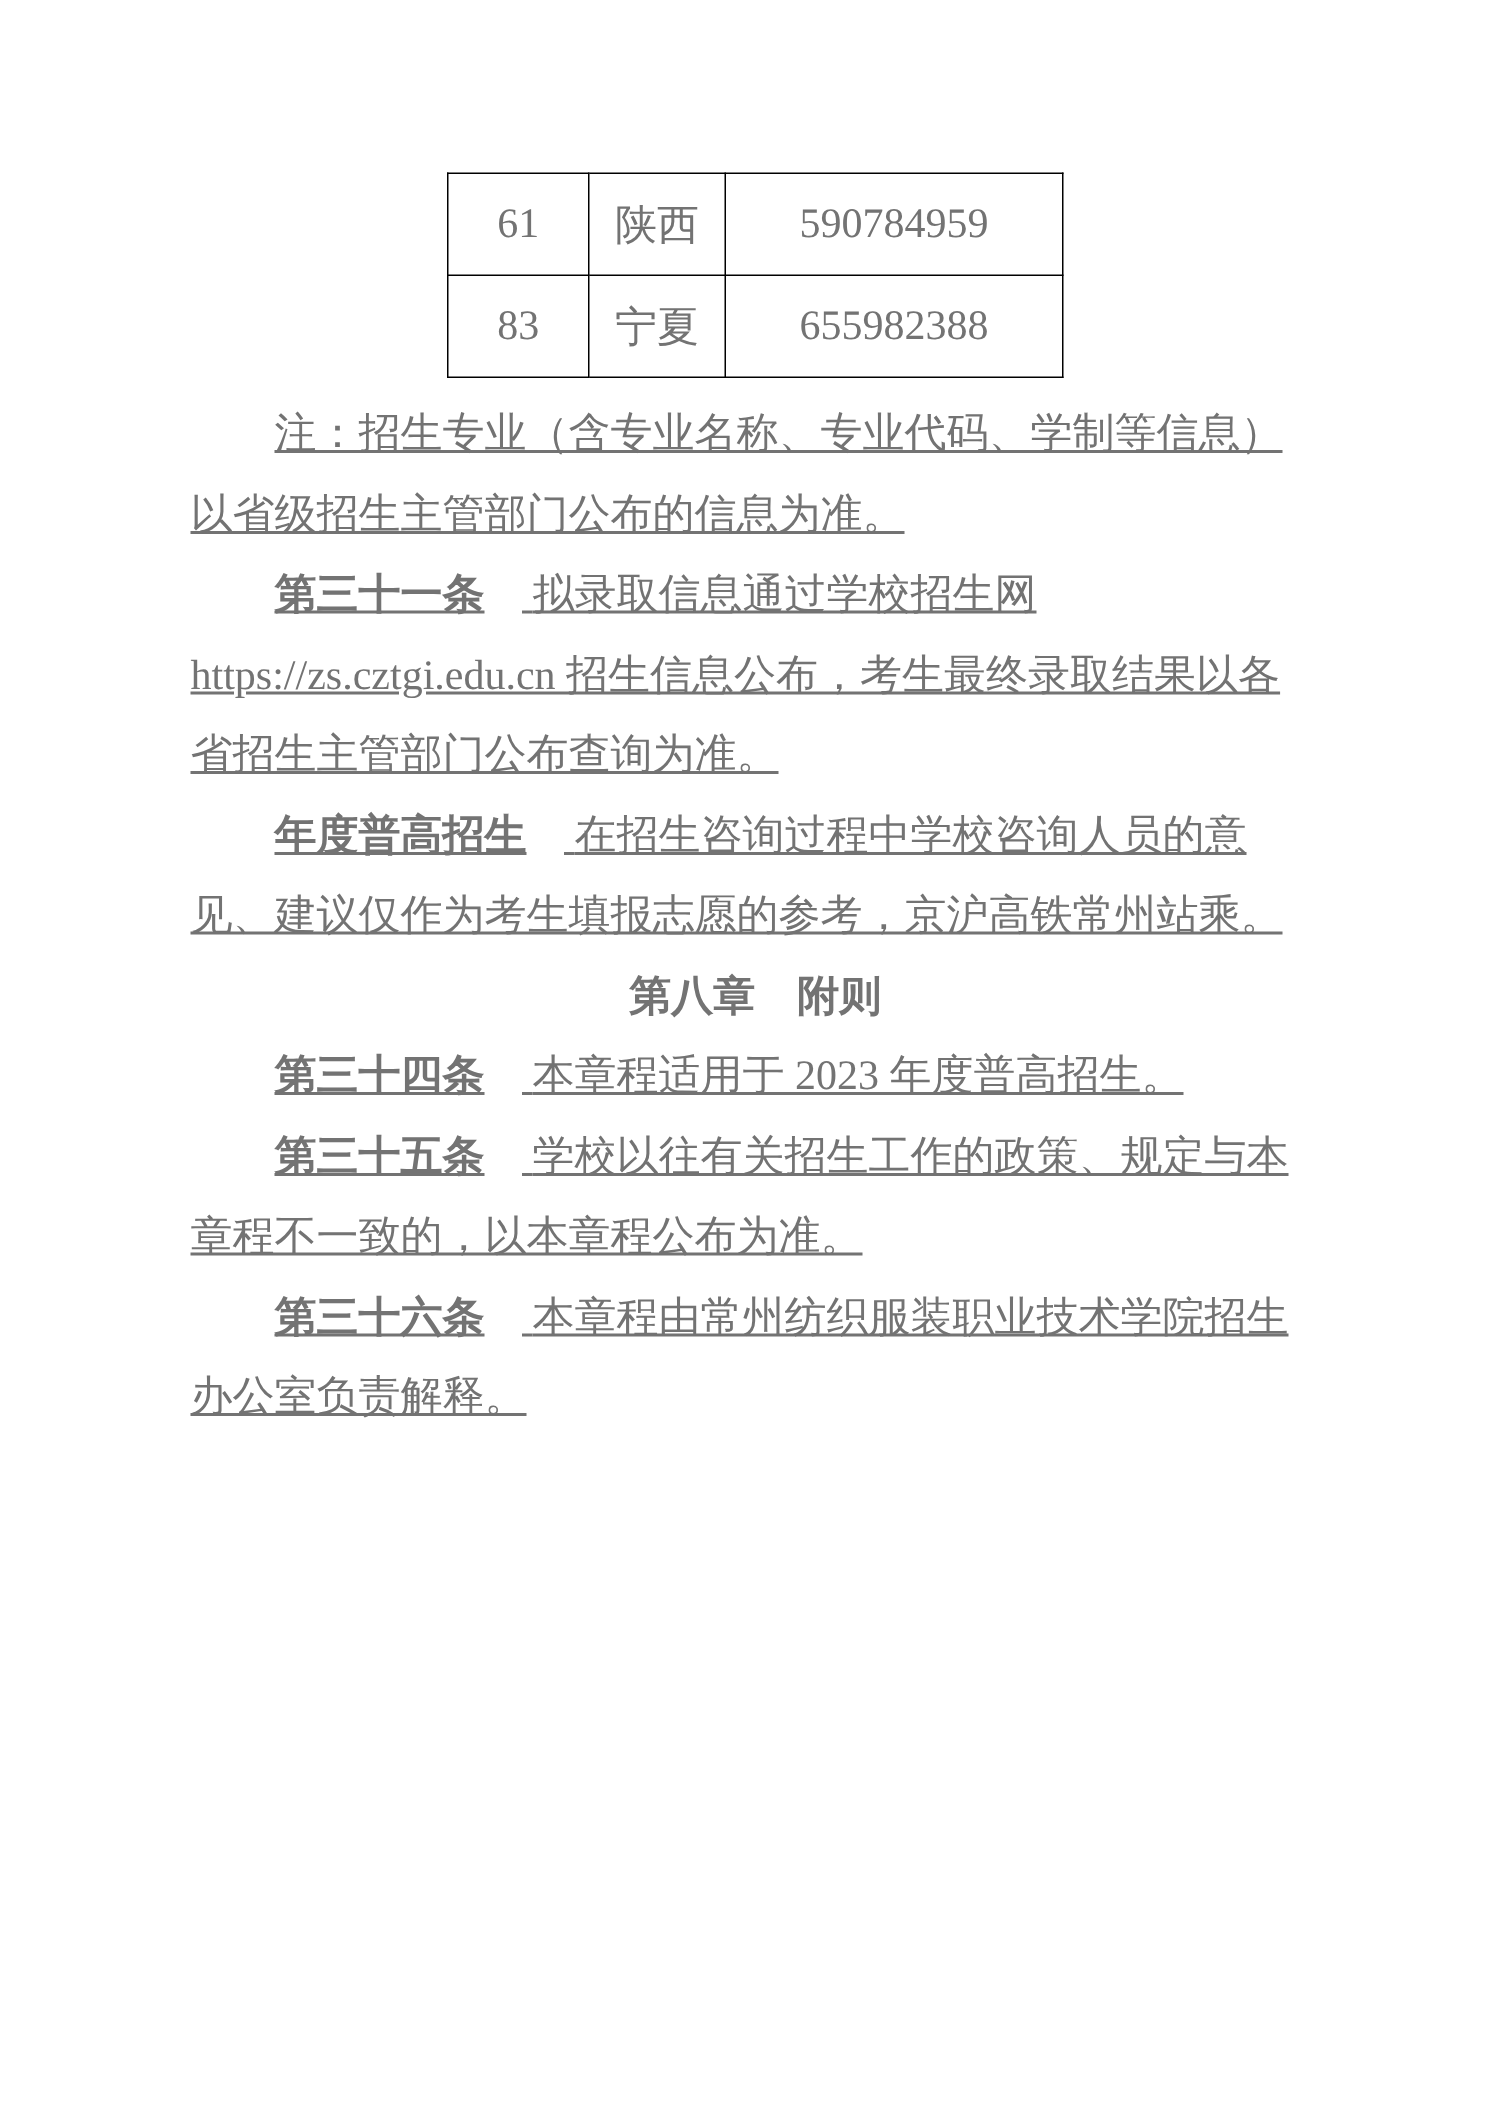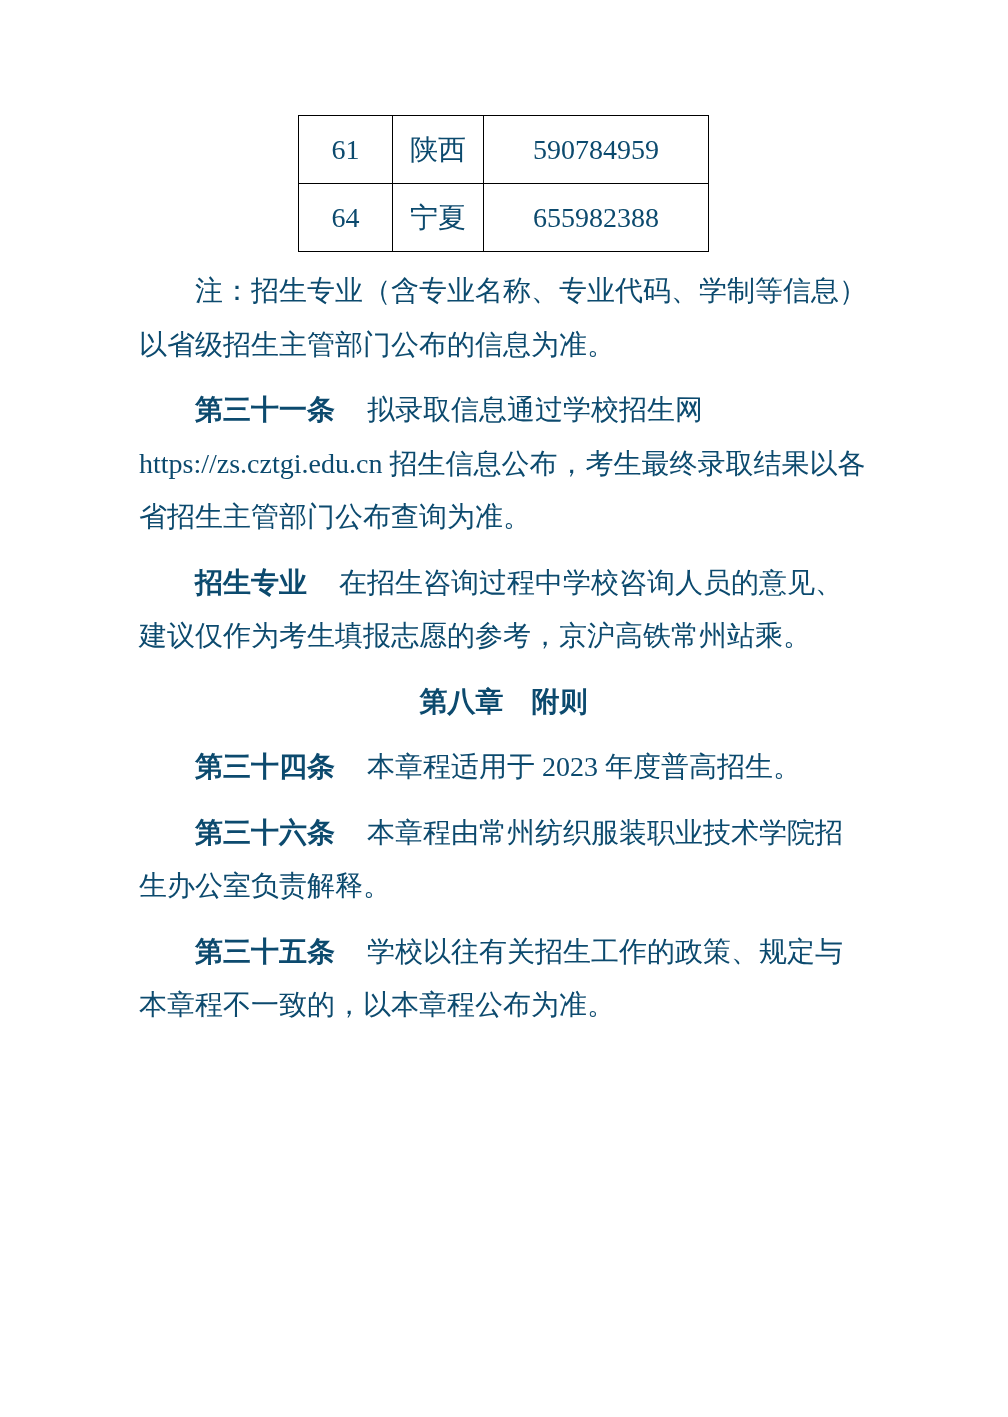--- a/index.html
+++ b/index.html
@@ -7,21 +7,21 @@
     padding: 0;
     background: #ffffff;
   }
   .page {
     position: relative;
     width: 1008px;
     height: 1417px;
     background: #ffffff;
     overflow: hidden;
     font-family: "Liberation Serif", "DejaVu Serif", serif;
-    color: #0c4a6e;
+    color: #737373;
   }
   .content {
     margin-left: 127px;
     width: 753px;
     font-size: 28px;
     line-height: 53.5px;
     text-align: left;
   }
   table.codes {
     border-collapse: collapse;
@@ -32,23 +32,24 @@
   table.codes td {
     border: 1.5px solid #000000;
     height: 67px;
     text-align: center;
     vertical-align: middle;
     font-size: 28px;
     line-height: normal;
     padding: 0;
   }
   p.para {
-    margin: 12px;
+    margin: 0;
     text-indent: 56px;
     word-break: break-word;
+    text-decoration: underline;
   }
   p.heading {
     margin: 0;
     text-indent: 0;
     text-align: center;
     font-weight: bold;
   }
   .article-label {
     font-weight: bold;
     margin-right: 25px;
@@ -66,54 +67,54 @@
         <col style="width:91px">
         <col style="width:225px">
       </colgroup>
       <tbody>
         <tr>
           <td>61</td>
           <td>陕西</td>
           <td>590784959</td>
         </tr>
         <tr>
-          <td>64</td>
+          <td>83</td>
           <td>宁夏</td>
           <td>655982388</td>
         </tr>
       </tbody>
     </table>
 
     <p class="para">
       <span>注：招生专业（含专业名称、专业代码、学制等信息）以省级招生主管部门公布的信息为准。</span>
     </p>
 
 
     <p class="para">
       <span class="article-label">第三十一条</span>
       <span>拟录取信息通过学校招生网 https://zs.cztgi.edu.cn 招生信息公布，考生最终录取结果以各省招生主管部门公布查询为准。</span>
     </p>
 
     <p class="para">
-      <span class="article-label">招生专业</span>
+      <span class="article-label">年度普高招生</span>
       <span>在招生咨询过程中学校咨询人员的意见、建议仅作为考生填报志愿的参考，京沪高铁常州站乘。</span>
     </p>
 
 
     <p class="heading">第八章　附则</p>
 
     <p class="para">
       <span class="article-label">第三十四条</span>
       <span>本章程适用于 2023 年度普高招生。</span>
     </p>
 
     <p class="para">
-      <span class="article-label">第三十六条</span>
-      <span>本章程由常州纺织服装职业技术学院招生办公室负责解释。</span>
+      <span class="article-label">第三十五条</span>
+      <span>学校以往有关招生工作的政策、规定与本章程不一致的，以本章程公布为准。</span>
     </p>
 
     <p class="para">
-      <span class="article-label">第三十五条</span>
-      <span>学校以往有关招生工作的政策、规定与本章程不一致的，以本章程公布为准。</span>
+      <span class="article-label">第三十六条</span>
+      <span>本章程由常州纺织服装职业技术学院招生办公室负责解释。</span>
     </p>
 
   </div>
 </div>
 
 </body></html>

